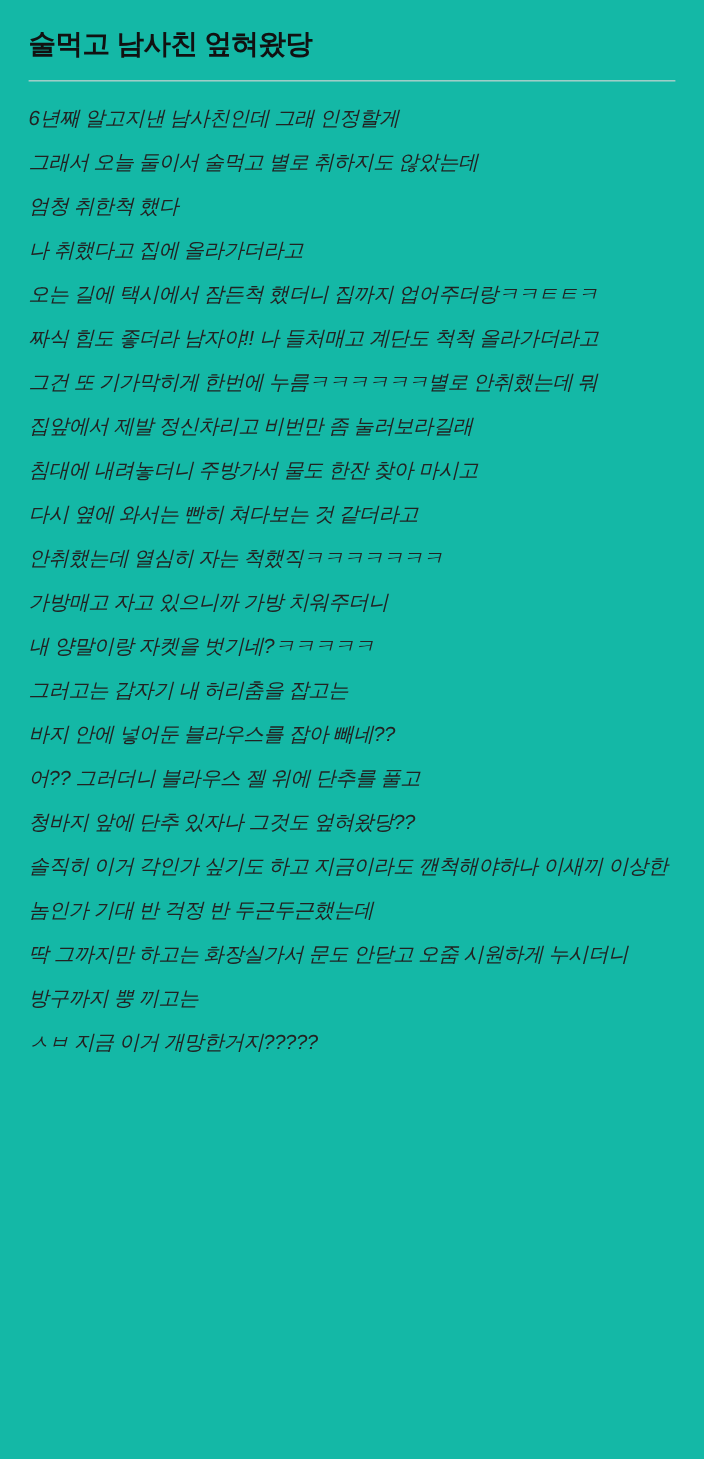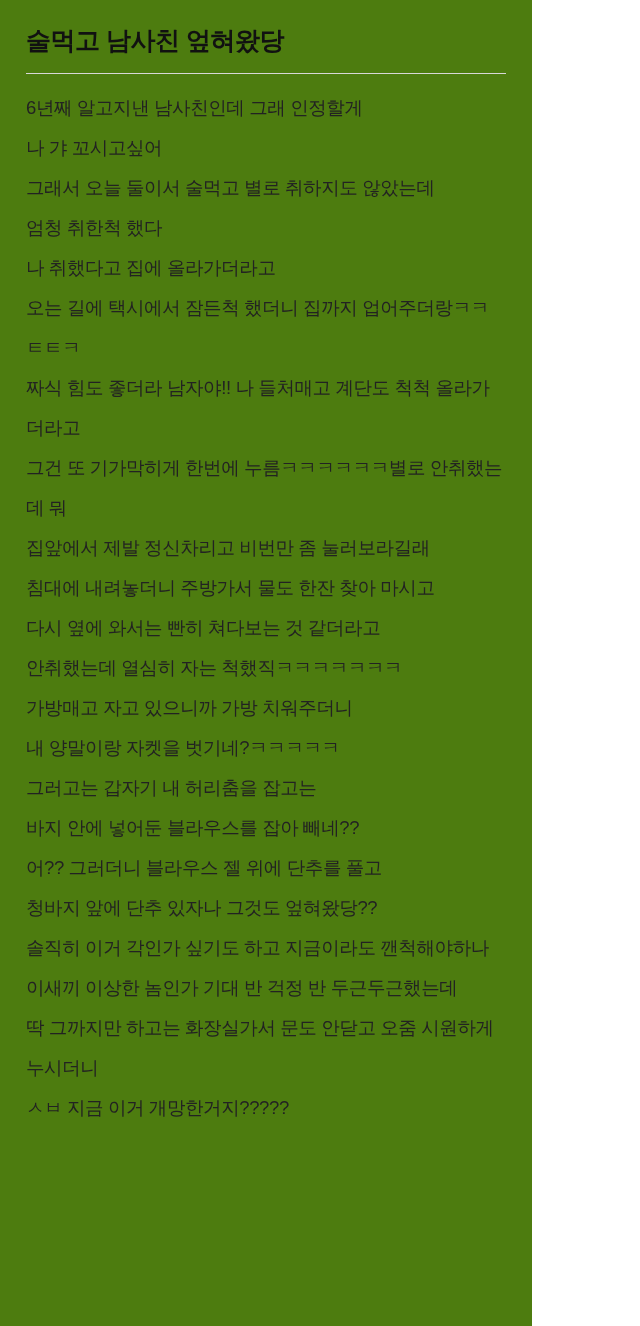--- a/index.html
+++ b/index.html
@@ -7,24 +7,24 @@
     padding: 0;
     background: #ffffff;
   }
   body {
     width: 640px;
     min-height: 1326px;
     font-family: "Liberation Sans", "DejaVu Sans", sans-serif;
     color: #1a1a1a;
   }
   .page {
-    width: 532px;
+    width: 640px;
     min-height: 1326px;
     box-sizing: border-box;
-    background: #4d7c0f;
+    background: #14b8a6;
     padding: 18px 26px 20px 26px;
     position: relative;
   }
   .post-title {
     font-size: 25px;
     font-weight: bold;
     line-height: 1.3;
     letter-spacing: -0.5px;
     color: #111111;
     margin: 6px 0 16px 0;
@@ -39,44 +39,45 @@
     font-size: 18.5px;
     line-height: 40px;
     letter-spacing: -0.4px;
     color: #222222;
     word-break: break-all;
   }
   .post-line {
     margin: 0;
     padding: 0;
     white-space: pre-wrap;
+    font-style: italic;
   }
 </style>
 </head>
 <body>
 
 <div class="page">
   <h1 class="post-title">술먹고 남사친 엎혀왔당</h1>
   <div class="divider"></div>
   <div class="post-body">
     <p class="post-line">6년째 알고지낸 남사친인데 그래 인정할게</p>
-    <p class="post-line">나 갸 꼬시고싶어</p>
     <p class="post-line">그래서 오늘 둘이서 술먹고 별로 취하지도 않았는데</p>
     <p class="post-line">엄청 취한척 했다</p>
     <p class="post-line">나 취했다고 집에 올라가더라고</p>
     <p class="post-line">오는 길에 택시에서 잠든척 했더니 집까지 업어주더랑ㅋㅋㅌㅌㅋ</p>
     <p class="post-line">짜식 힘도 좋더라 남자야!! 나 들처매고 계단도 척척 올라가더라고</p>
     <p class="post-line">그건 또 기가막히게 한번에 누름ㅋㅋㅋㅋㅋㅋ별로 안취했는데 뭐</p>
     <p class="post-line">집앞에서 제발 정신차리고 비번만 좀 눌러보라길래</p>
     <p class="post-line">침대에 내려놓더니 주방가서 물도 한잔 찾아 마시고</p>
     <p class="post-line">다시 옆에 와서는 빤히 쳐다보는 것 같더라고</p>
     <p class="post-line">안취했는데 열심히 자는 척했직ㅋㅋㅋㅋㅋㅋㅋ</p>
     <p class="post-line">가방매고 자고 있으니까 가방 치워주더니</p>
     <p class="post-line">내 양말이랑 자켓을 벗기네?ㅋㅋㅋㅋㅋ</p>
     <p class="post-line">그러고는 갑자기 내 허리춤을 잡고는</p>
     <p class="post-line">바지 안에 넣어둔 블라우스를 잡아 빼네??</p>
     <p class="post-line">어?? 그러더니 블라우스 젤 위에 단추를 풀고</p>
     <p class="post-line">청바지 앞에 단추 있자나 그것도 엎혀왔당??</p>
     <p class="post-line">솔직히 이거 각인가 싶기도 하고 지금이라도 깬척해야하나 이새끼 이상한 놈인가 기대 반 걱정 반 두근두근했는데</p>
     <p class="post-line">딱 그까지만 하고는 화장실가서 문도 안닫고 오줌 시원하게 누시더니</p>
+    <p class="post-line">방구까지 뿡 끼고는</p>
     <p class="post-line">ㅅㅂ 지금 이거 개망한거지?????</p>
   </div>
 </div>
 
 </body></html>

